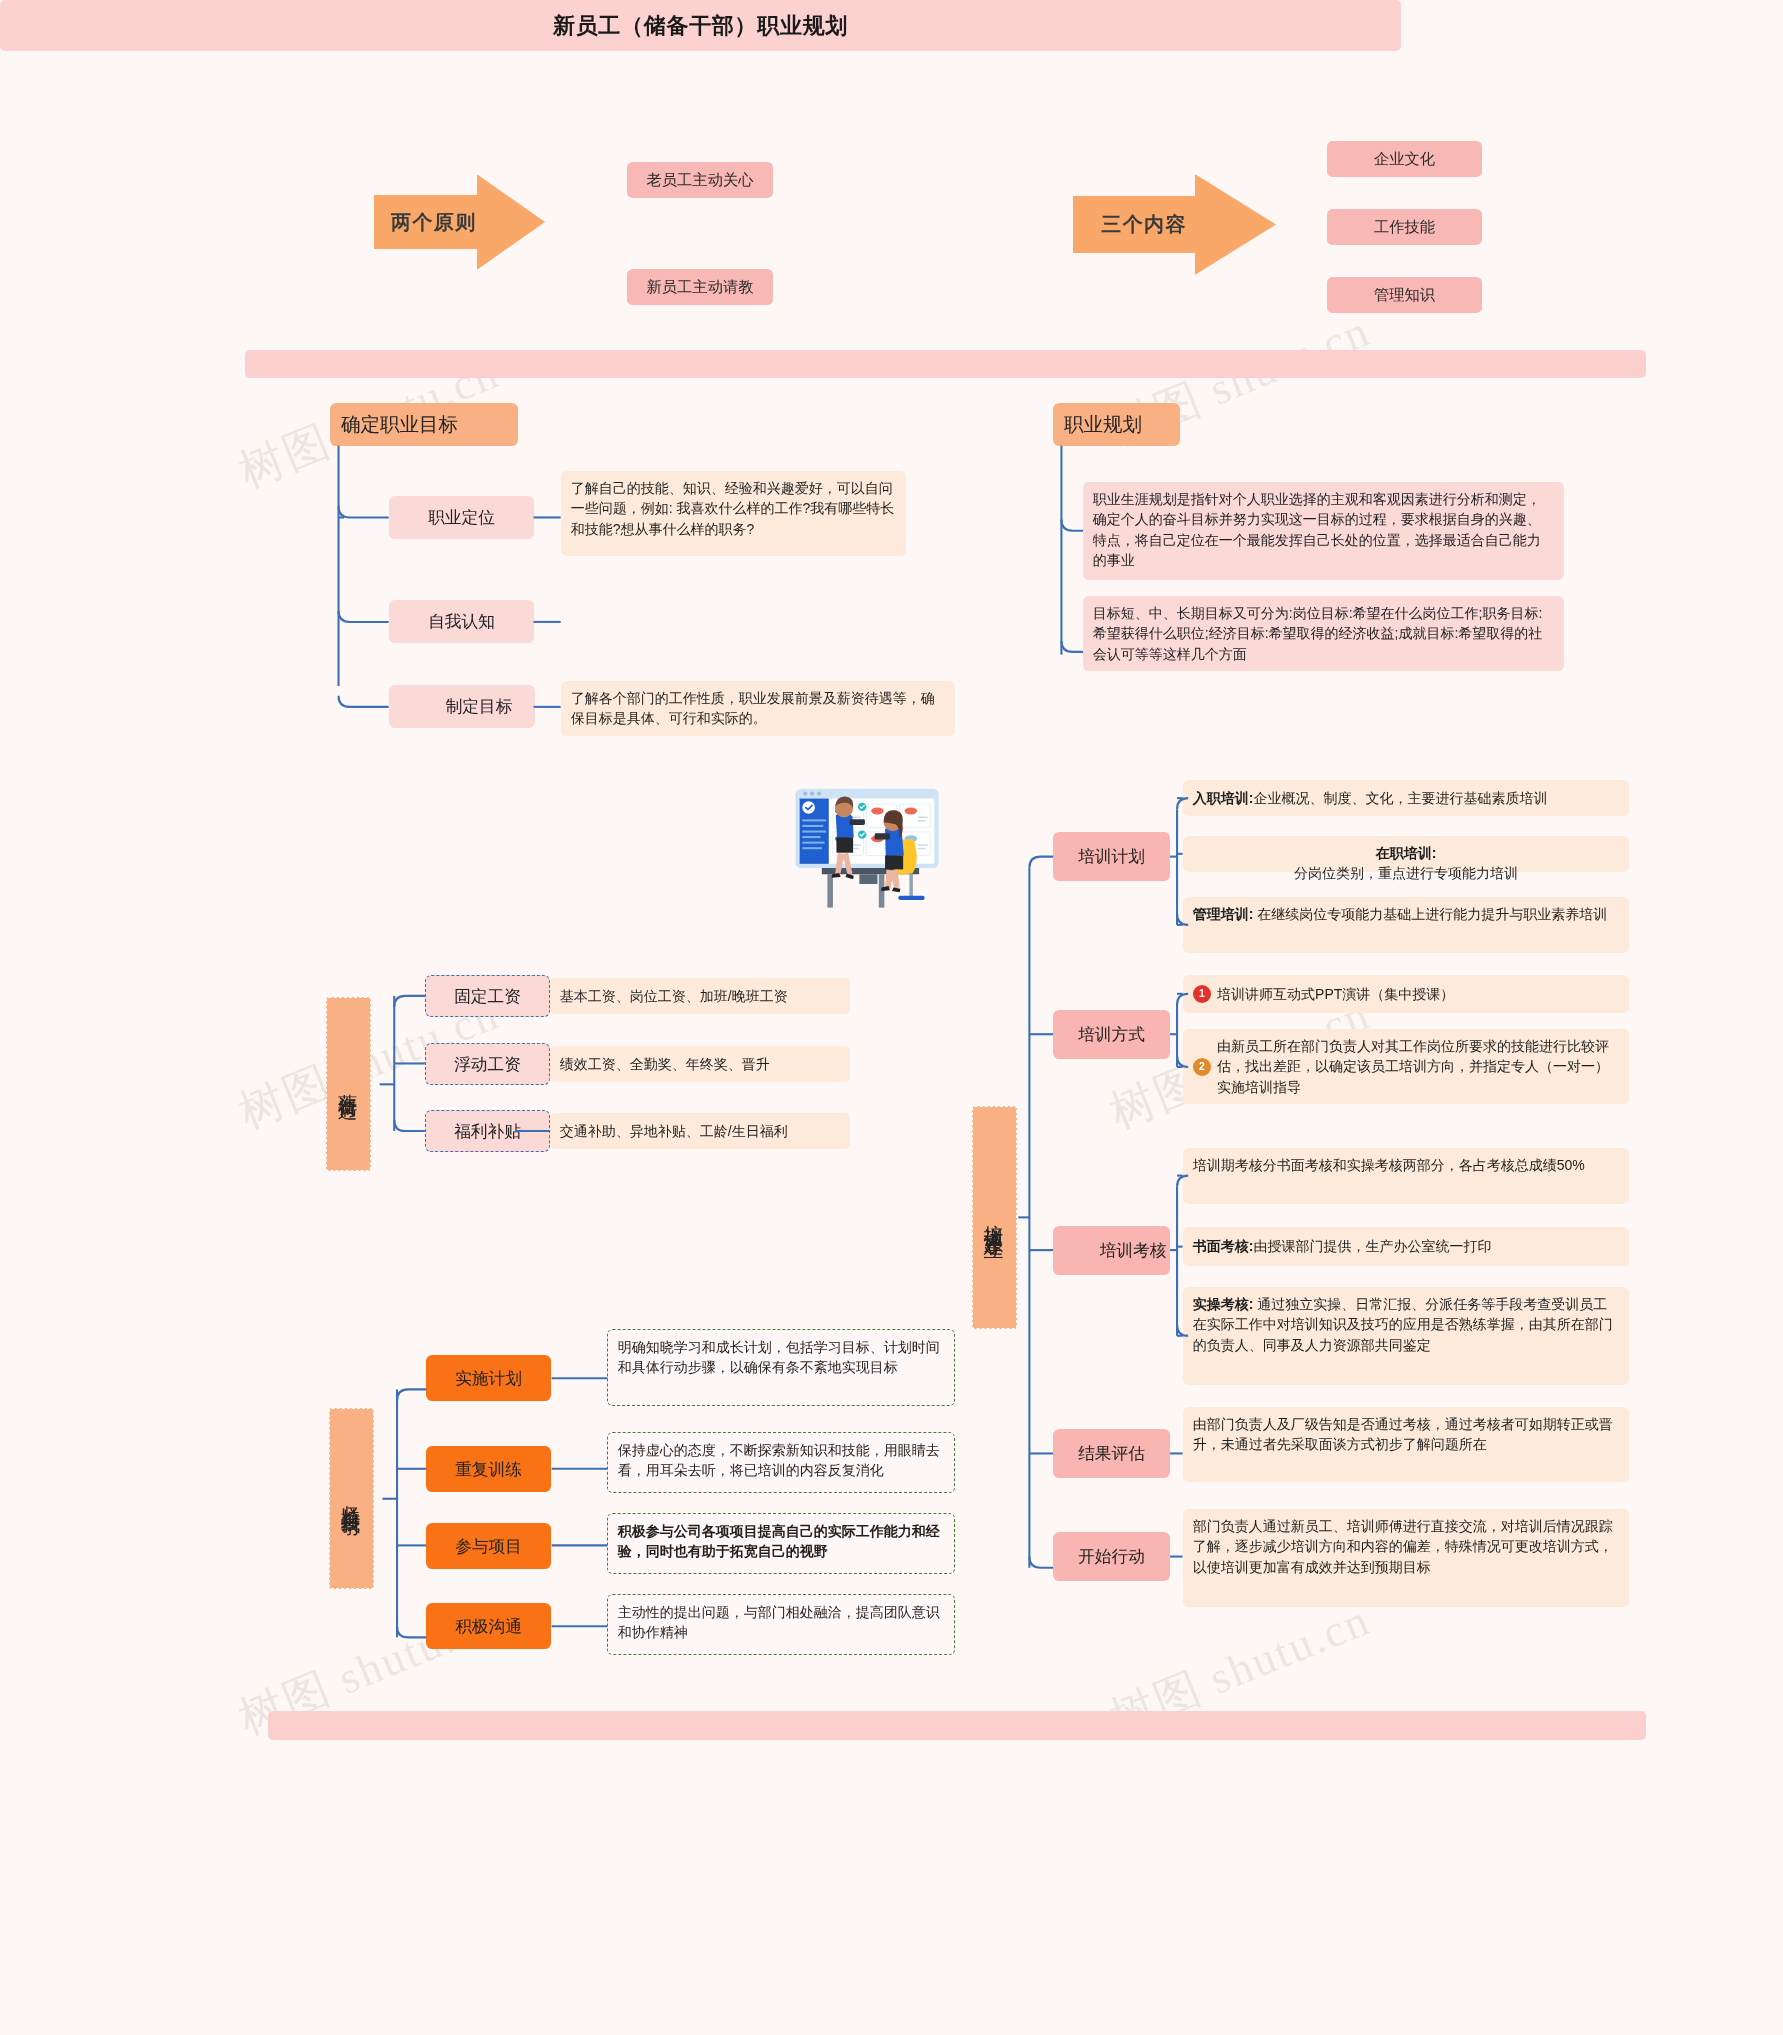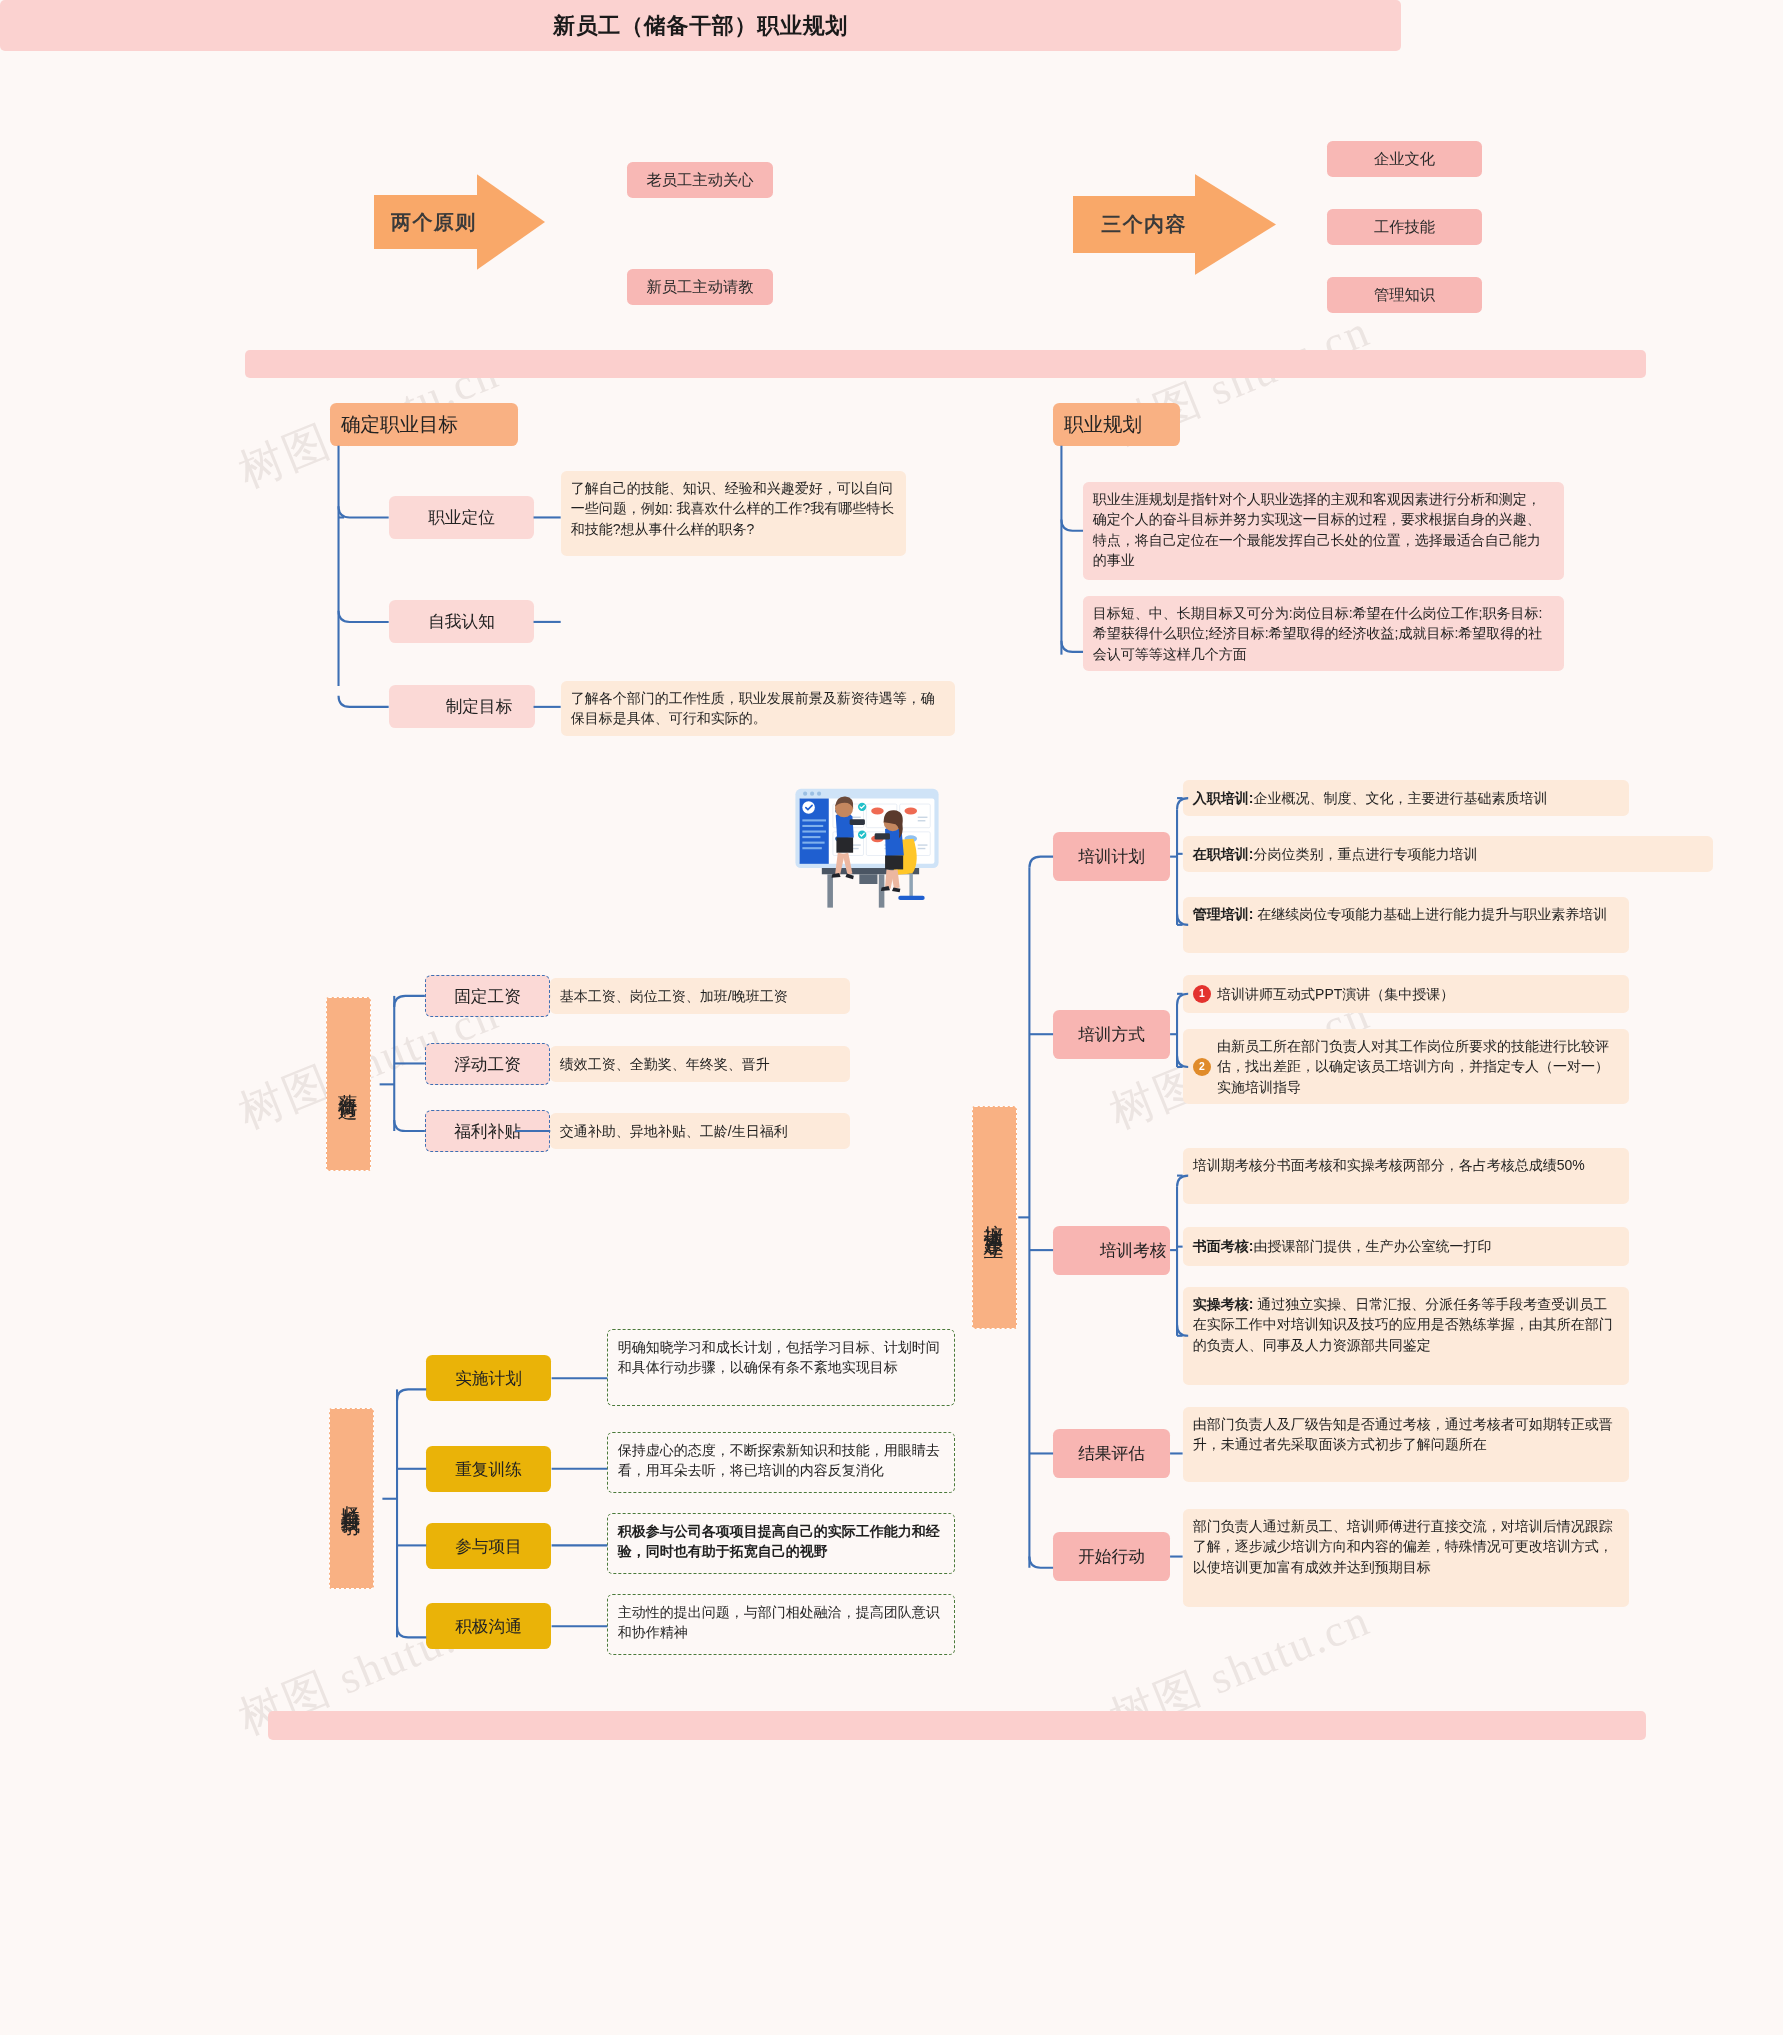--- a/index.html
+++ b/index.html
@@ -55,21 +55,21 @@
   }
 
   
   .node {
     position:absolute; display:flex; align-items:center;
     border-radius:6.3px; font-size:16.7px; color:#222;
   }
   .root-orange { background:#f9b183; font-size:19.5px; padding:0 11px; }
   .sub-pink    { background:#fbd9d6; justify-content:center; }
   .sub-pink2   { background:#f8b5b2; justify-content:center; }
-  .sub-green   { background:#eab308; justify-content:center; }
+  .sub-green   { background:#f97316; justify-content:center; }
   .dashed-pink { background:#fbd9d6; border:1.4px dashed #3d6fb4; justify-content:center; }
 
   .vroot {
     position:absolute; background:#f9b183;
     writing-mode:vertical-rl; text-orientation:upright;
     display:flex; align-items:center; justify-content:center;
     font-size:19.5px; color:#222; letter-spacing:2.8px;
     border-radius:2.8px;
   }
   .vroot.dashed { border:1.4px dashed #ffffff; }
@@ -176,21 +176,21 @@
   <div class="node sub-green" style="left:426px; top:1603px; width:125px; height:46px;">积极沟通</div>
   <div class="leaf dashgreen" style="left:607px; top:1594px; width:348px; min-height:61px;">主动性的提出问题，与部门相处融洽，提高团队意识和协作精神</div>
 
   <div class="vroot dashed" style="left:972px; top:1106px; width:45px; height:223px;">培训体系建立</div>
 
   <div class="node sub-pink2" style="left:1053px; top:832px; width:117px; height:49px;">培训计划</div>
   <div class="leaf cream" style="left:1183px; top:780px; width:446px; height:36px; display:flex; align-items:center;">
     <span style="font-weight:bold;">入职培训:</span>
       <span> 企业概况、制度、文化，主要进行基础素质培训</span>
   </div>
-  <div class="leaf cream" style="left:1183px; top:836px; width:530px; height:36px; display:flex; align-items:center;">
+  <div class="leaf cream" style="left:1183px; top:836px; width:446px; height:36px; display:flex; align-items:center;flex-direction:column;">
     <span style="font-weight:bold;">在职培训:</span>
       <span> 分岗位类别，重点进行专项能力培训</span>
   </div>
   <div class="leaf cream" style="left:1183px; top:897px; width:446px; min-height:56px;">
     <span style="font-weight:bold;">管理培训:</span><span> 在继续岗位专项能力基础上进行能力提升与职业素养培训</span>
   </div>
 
   <div class="node sub-pink2" style="left:1053px; top:1010px; width:117px; height:49px;">培训方式</div>
   <div class="leaf cream leafrow" style="left:1183px; top:975px; width:446px; height:38px;">
     <span class="badge one">1</span>

